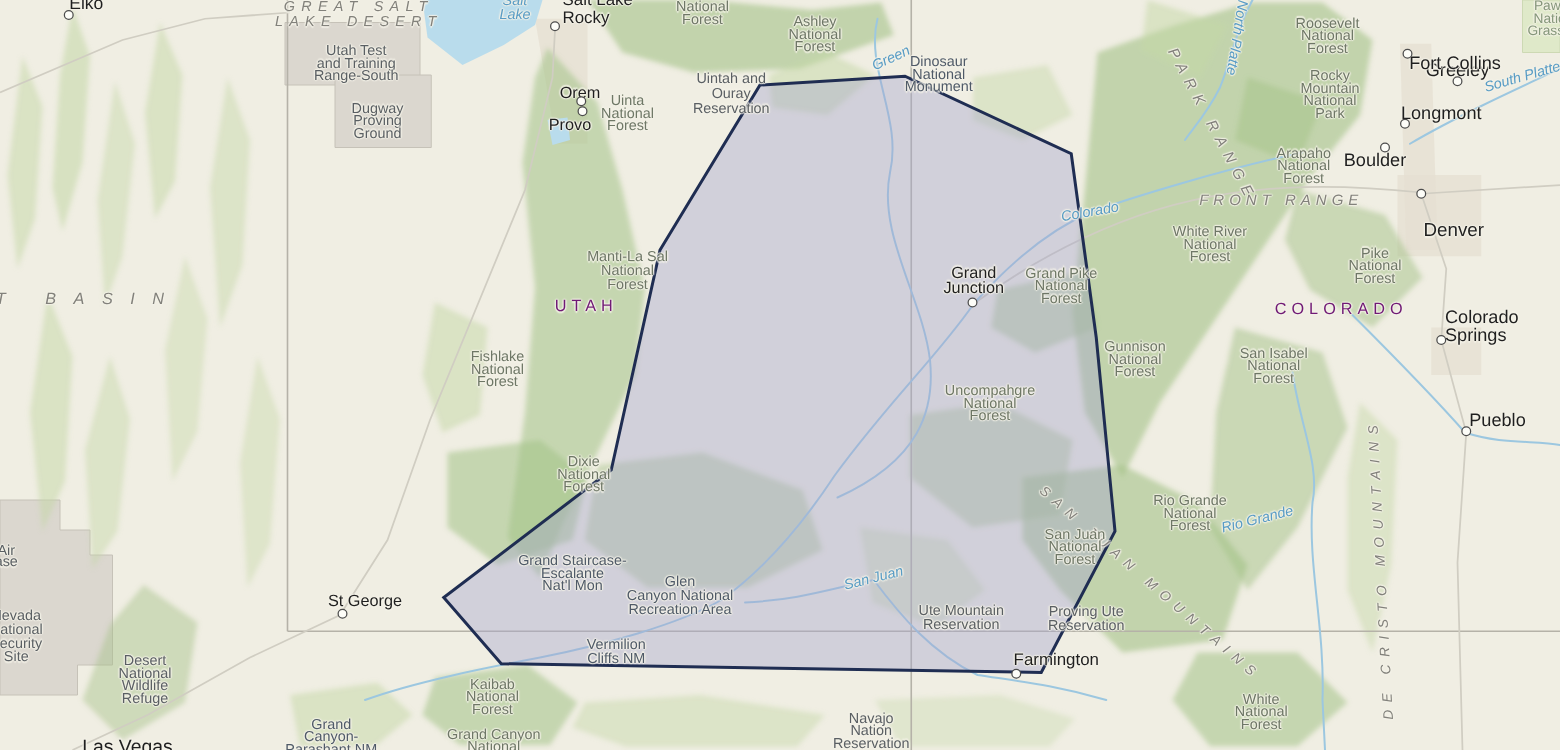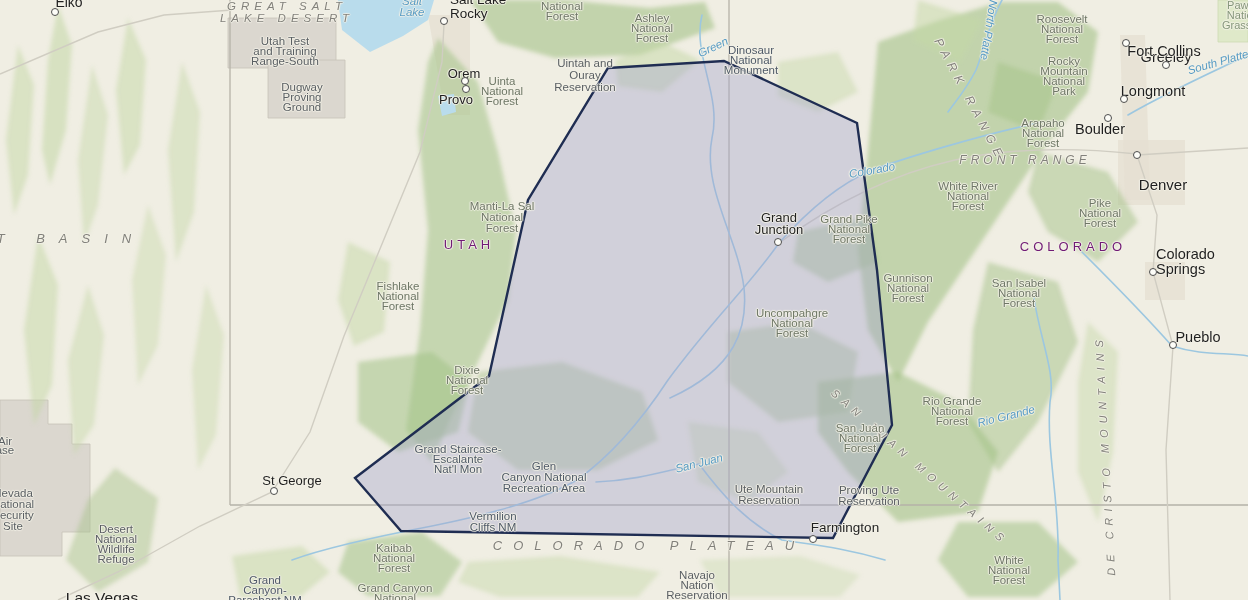--- a/index.html
+++ b/index.html
@@ -319,23 +319,20 @@
       </div>
       <div class="lbl c-forest" style="font-size: 11.5px; line-height: 10px; left: 395px; top: 583px; transform: translateX(-50%);">
         <div>Grand Canyon</div>
         <div>National</div>
       </div>
       <div class="lbl c-mon" style="font-size: 11.5px; line-height: 10px; left: 265px; top: 575px; transform: translateX(-50%);">
         <div>Grand</div>
         <div>Canyon-</div>
         <div>Parashant NM</div>
       </div>
-      <div class="lbl c-phys" style="font-size: 13px; line-height: 14px; letter-spacing: 11px; left: 649px; top: 539px; transform: translateX(-50%);">
-        <div>COLORADO PLATEAU</div>
-      </div>
       <div class="lbl c-res" style="font-size: 11.5px; line-height: 10px; left: 697px; top: 570px; transform: translateX(-50%);">
         <div>Navajo</div>
         <div>Nation</div>
         <div>Reservation</div>
       </div>
       <div class="lbl c-res" style="font-size: 11.5px; line-height: 11px; left: 769px; top: 484px; transform: translateX(-50%);">
         <div>Ute Mountain</div>
         <div>Reservation</div>
       </div>
       <div class="lbl c-res" style="font-size: 11.5px; line-height: 11px; left: 869px; top: 485px; transform: translateX(-50%);">

